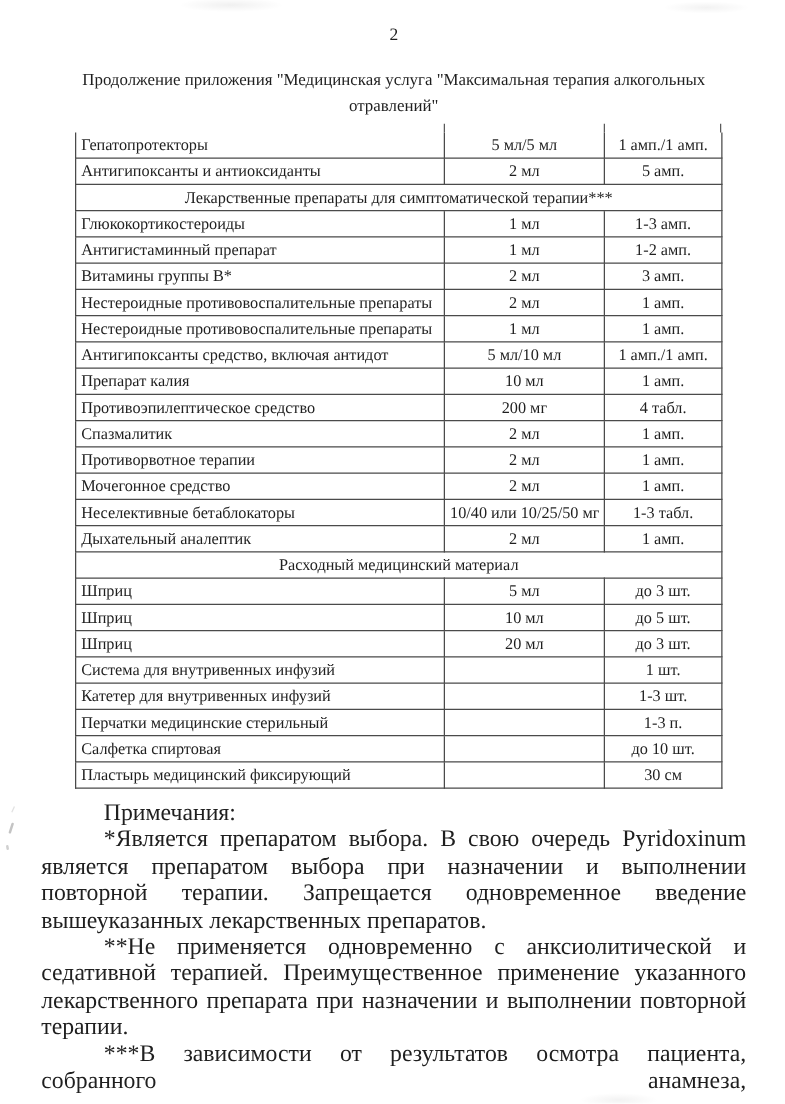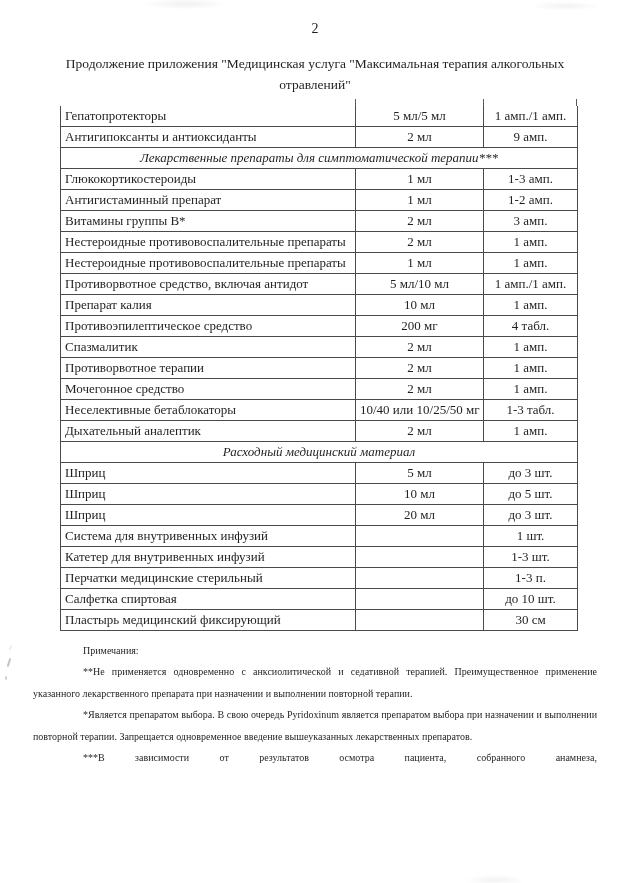--- a/index.html
+++ b/index.html
@@ -64,25 +64,25 @@
     border: 1px solid #4a4a4a;
     height: 20px;
     padding: 0 4px;
     overflow: hidden;
     white-space: nowrap;
     vertical-align: middle;
   }
   table.therapy tr:first-child td { border-top: none; }
   td.td-name { text-align: left; padding-left: 5px; }
   td.td-center { text-align: center; }
-  td.section-cell { text-align: center; font-style: italic; }
+  td.section-cell { text-align: center; }
 
   .notes {
     margin-top: 9px;
-    font-size: 10px;
+    font-size: 19px;
     line-height: 21.4px;
   }
   .notes p {
     margin: 0;
     text-indent: 50px;
     text-align: justify;
   }
   .notes p.heading { text-align: left; }
   .notes p.justify-last { text-align-last: justify; }
 
@@ -122,21 +122,21 @@
         </colgroup>
       <tbody>
           <tr>
             <td class="td-name">Гепатопротекторы</td>
             <td class="td-center">5 мл/5 мл</td>
             <td class="td-center">1 амп./1 амп.</td>
           </tr>
           <tr>
             <td class="td-name">Антигипоксанты и антиоксиданты</td>
             <td class="td-center">2 мл</td>
-            <td class="td-center">9 амп.</td>
+            <td class="td-center">5 амп.</td>
           </tr>
           <tr>
             <td colspan="3" class="section-cell">Лекарственные препараты для симптоматической терапии***</td>
           </tr>
           <tr>
             <td class="td-name">Глюкокортикостероиды</td>
             <td class="td-center">1 мл</td>
             <td class="td-center">1-3 амп.</td>
           </tr>
           <tr>
@@ -153,21 +153,21 @@
             <td class="td-name">Нестероидные противовоспалительные препараты</td>
             <td class="td-center">2 мл</td>
             <td class="td-center">1 амп.</td>
           </tr>
           <tr>
             <td class="td-name">Нестероидные противовоспалительные препараты</td>
             <td class="td-center">1 мл</td>
             <td class="td-center">1 амп.</td>
           </tr>
           <tr>
-            <td class="td-name">Противорвотное средство, включая антидот</td>
+            <td class="td-name">Антигипоксанты средство, включая антидот</td>
             <td class="td-center">5 мл/10 мл</td>
             <td class="td-center">1 амп./1 амп.</td>
           </tr>
           <tr>
             <td class="td-name">Препарат калия</td>
             <td class="td-center">10 мл</td>
             <td class="td-center">1 амп.</td>
           </tr>
           <tr>
             <td class="td-name">Противоэпилептическое средство</td>
@@ -241,18 +241,18 @@
             <td class="td-name">Пластырь медицинский фиксирующий</td>
             <td class="td-center"></td>
             <td class="td-center">30 см</td>
           </tr>
         </tbody>
     </table>
   </div>
 
   <div class="notes">
     <p class="heading">Примечания:</p>
+    <p>*Является препаратом выбора. В свою очередь Pyridoxinum является препаратом выбора при назначении и выполнении повторной терапии. Запрещается одновременное введение вышеуказанных лекарственных препаратов.</p>
     <p>**Не применяется одновременно с анксиолитической и седативной терапией. Преимущественное применение указанного лекарственного препарата при назначении и выполнении повторной терапии.</p>
-    <p>*Является препаратом выбора. В свою очередь Pyridoxinum является препаратом выбора при назначении и выполнении повторной терапии. Запрещается одновременное введение вышеуказанных лекарственных препаратов.</p>
     <p class="justify-last">***В зависимости от результатов осмотра пациента, собранного анамнеза,</p>
   </div>
 
 </div>
 
 </body></html>

